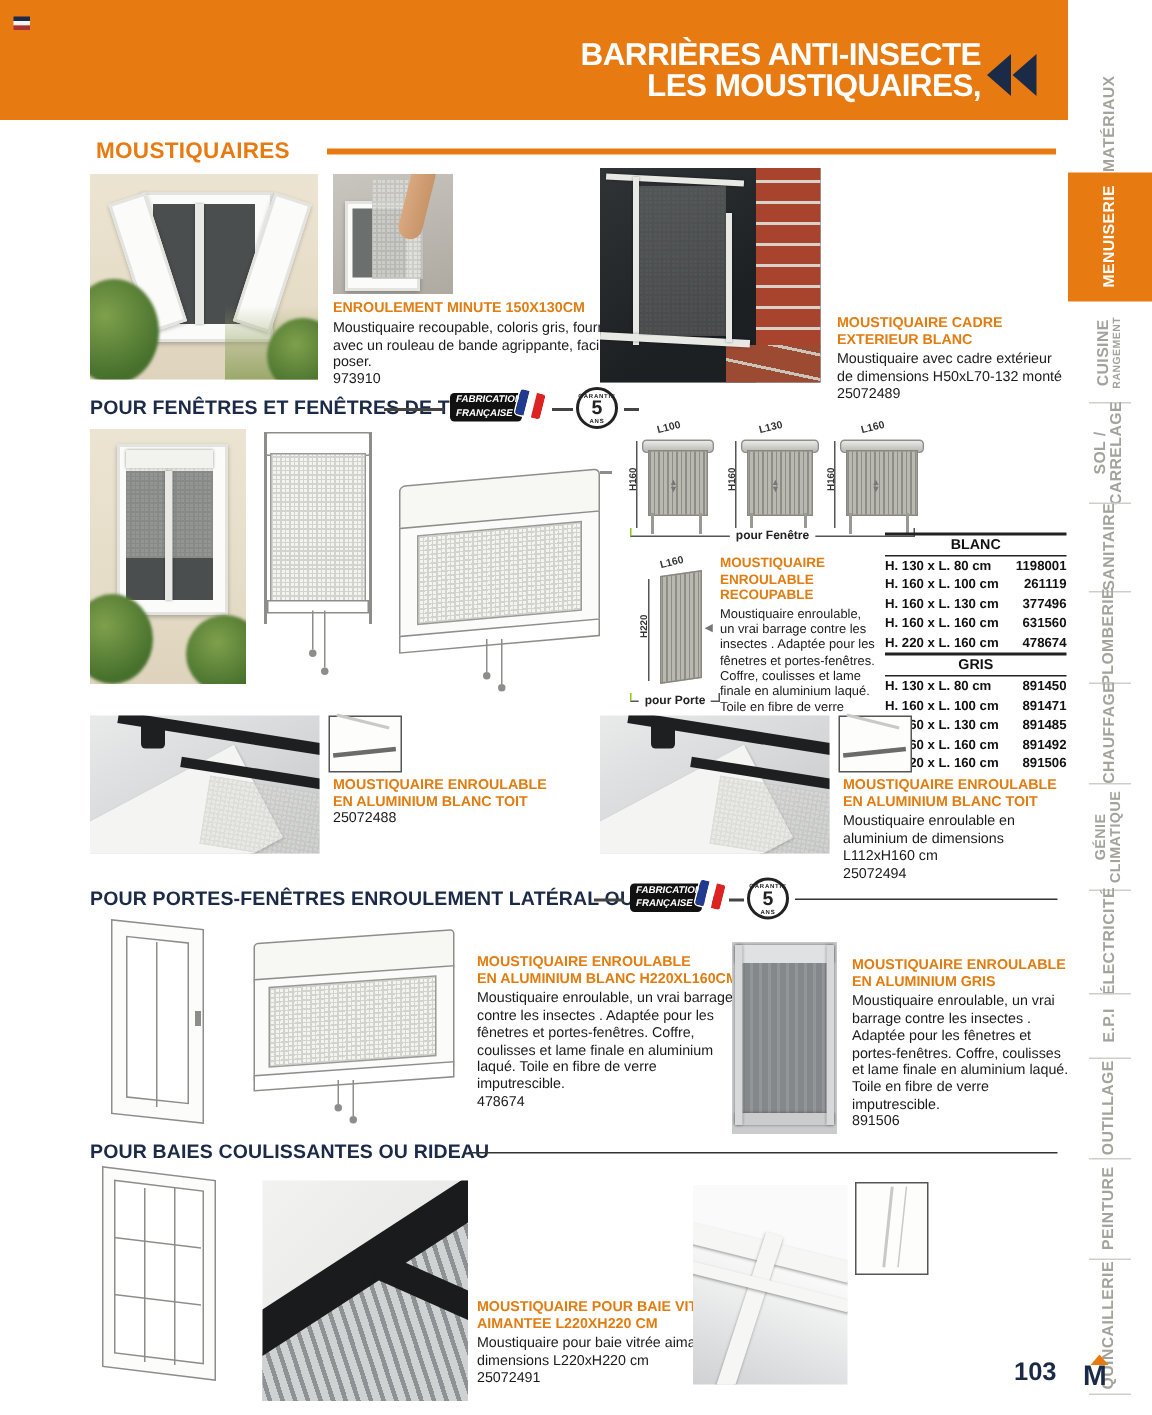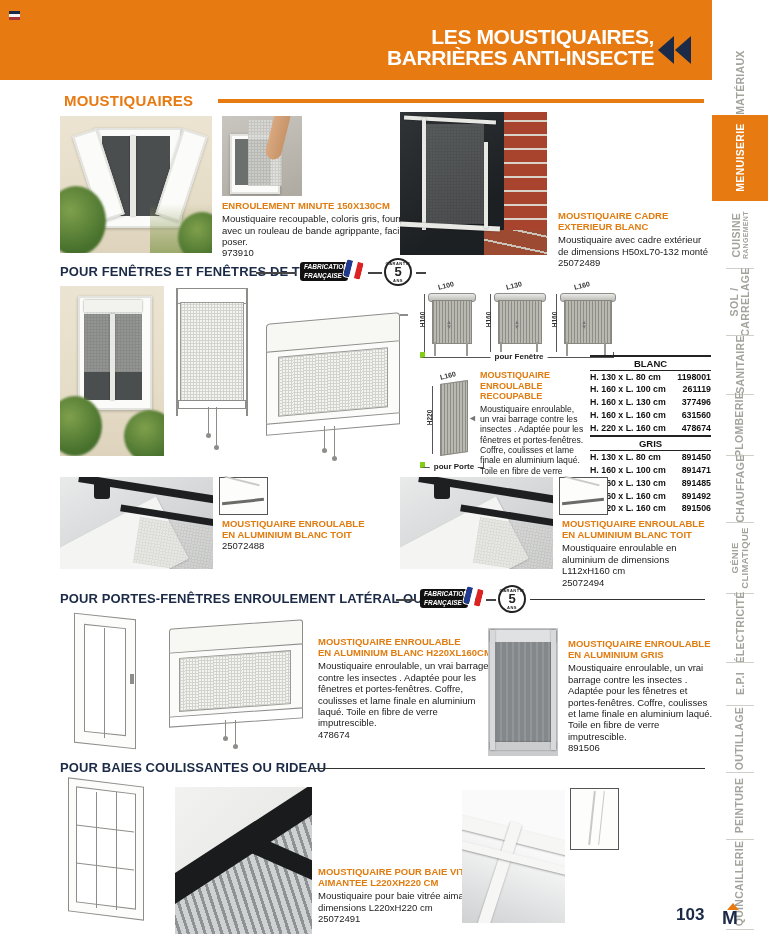--- a/index.html
+++ b/index.html
@@ -91,21 +91,21 @@
   
   .diag{position:absolute;}
   .d-label{position:absolute;font-size:7px;font-weight:700;color:#333;transform:rotate(-14deg);white-space:nowrap;}
   .d-roller{position:absolute;height:7px;border-radius:3px;background:linear-gradient(180deg,#e9e9e6,#b9b9b4);border:1px solid #8e8e8a;}
   .d-mesh{position:absolute;background:#b9b9b2;border:1px solid #88887f;
     background-image:repeating-linear-gradient(90deg,rgba(60,60,55,0.35) 0 1px,transparent 1px 3px);}
   .d-h{position:absolute;font-size:6.5px;font-weight:700;color:#333;transform:rotate(-90deg);transform-origin:center;}
   .d-vline{position:absolute;width:1px;background:#555;}
   .d-leg{position:absolute;width:2px;background:#9a9a94;}
   .d-arrows{position:absolute;font-size:6px;color:#777;line-height:0.9;text-align:center;}
-  .bracket{position:absolute;height:5px;border-left:5px solid #84cc16;border-right:1px solid #555;border-bottom:1px solid #555;}
+  .bracket{position:absolute;height:5px;border-left:1px solid #84cc16;border-right:1px solid #555;border-bottom:1px solid #555;}
   .bracket span{position:absolute;left:50%;bottom:-4px;transform:translateX(-50%);background:#fff;
     padding:0 4px;font-size:8px;font-weight:700;color:#222;white-space:nowrap;}
 
   
   .stable{position:absolute;left:590px;top:330px;width:121px;font-size:8.8px;color:#111;margin-top:25px;}
   .sthead{border-top:2px solid #222;border-bottom:1px solid #222;text-align:center;font-weight:800;font-size:9.5px;padding:1px 0;}
   .strow{display:flex;justify-content:space-between;font-weight:700;padding:0.5px 0;line-height:1.35;}
 
   
   .sidebar{position:absolute;left:712px;top:0;width:56px;height:943px;background:#fff;}
@@ -128,22 +128,22 @@
 
 <div id="page">
 
   <div class="banner">
     <div class="mini-flag">
         <i></i>
         <i></i>
         <i></i>
       </div>
     <div class="banner-title">
+      <div>BARRIÈRES ANTI-INSECTE</div>
       <div>LES MOUSTIQUAIRES,</div>
-      <div>BARRIÈRES ANTI-INSECTE</div>
     </div>
     <div class="back-chevrons">
         <i></i>
         <i></i>
       </div>
   </div>
 
   <div class="moustiquaires-h">MOUSTIQUAIRES</div>
   <div class="orange-rule" style="left:218px;width:486px;"></div>
 

